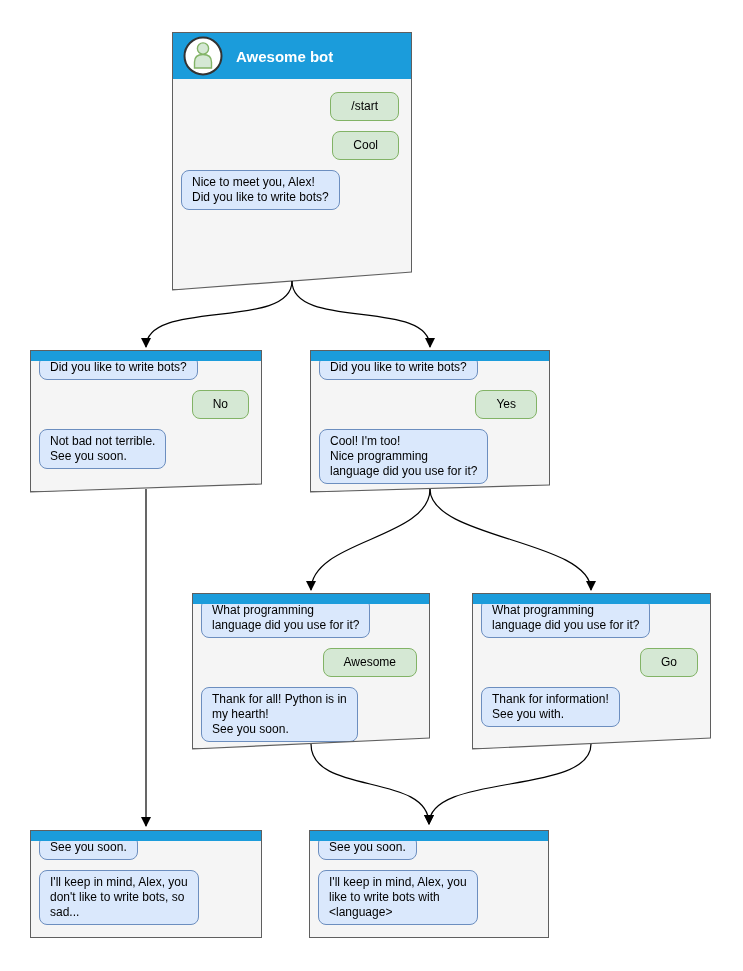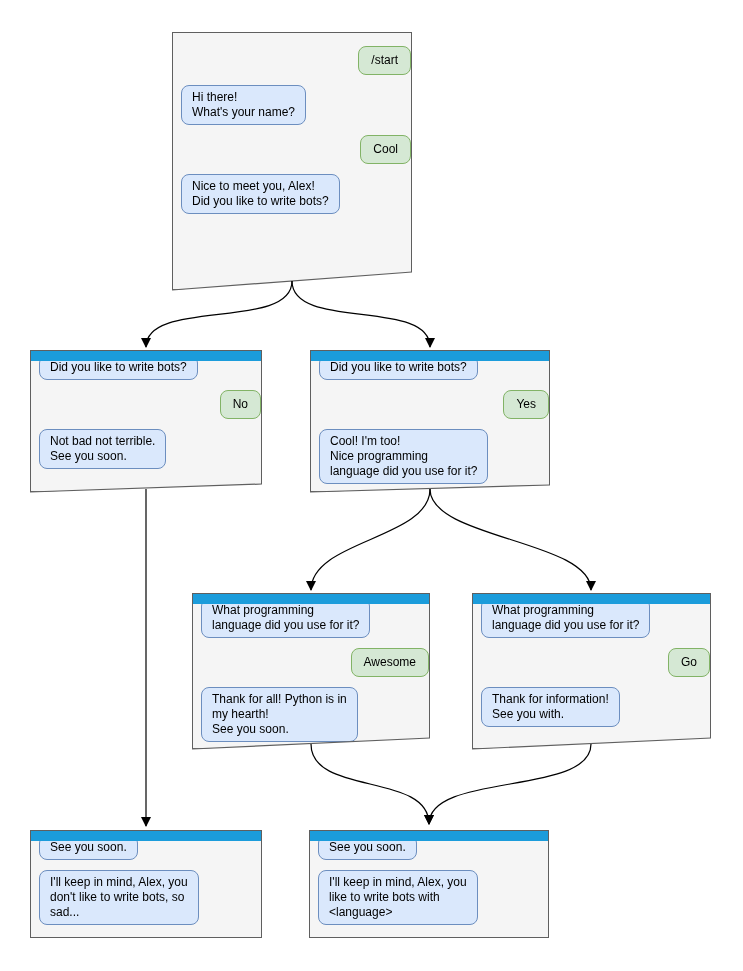--- a/index.html
+++ b/index.html
@@ -12,38 +12,46 @@
   .win-header{height:46px;background:var(--header-blue);display:flex;align-items:center;
               gap:13px;padding:0 10px;position:relative;z-index:2;}
   .win-title{color:#ffffff;font-weight:bold;font-size:15px;}
   .avatar{width:40px;height:40px;display:inline-flex;}
   .win-body{position:relative;z-index:1;display:flex;flex-direction:column;}
   .msg{border-radius:8px;font-size:12px;line-height:15px;white-space:pre-line;
        width:fit-content;max-width:86%;color:#000;}
   .msg.bot{background:var(--bot-fill);border:1px solid var(--bot-border);
            margin-left:8px;align-self:flex-start;padding:4px 10px;}
   .msg.user{background:var(--user-fill);border:1px solid var(--user-border);
-            margin-right:0;align-self:flex-end;padding:6px 12px;}
+            margin-right:12px;align-self:flex-end;padding:6px 20px;}
   .msg + .msg{margin-top:10px;}
   .msg.first{margin-top:-6px;}
   .msg.first-roomy{margin-top:13px;}
   #overlay{position:absolute;left:0;top:0;z-index:5;pointer-events:none;}
   #overlay path.conn{fill:none;stroke:var(--connector);stroke-width:1.2px;}
   #overlay path.edge{fill:none;stroke:var(--window-border);stroke-width:1.2px;}
 </style>
 </head>
 <body>
 
 <div id="canvas">
 
   <div class="win" style="left:172px;top:32px;width:240px;height:258px;--cut:18px;">
+    <div class="win-header">
+      <span class="avatar">
+        <svg viewBox="0 0 40 40" width="40" height="40">
+          <circle cx="20" cy="20" r="18.5" fill="#ffffff" stroke="#333333" stroke-width="2"></circle>
+          <path d="M11.5 32 L11.5 26 Q11.5 18.5 20 18.5 Q28.5 18.5 28.5 26 L28.5 32 Z" fill="#d5e8d4" stroke="#82b366" stroke-width="1.4"></path>
+          <circle cx="20" cy="12.5" r="5.6" fill="#d5e8d4" stroke="#82b366" stroke-width="1.4"></circle>
+        </svg>
+      </span>
+      <span class="win-title">Awesome bot</span>
+    </div>
     <div class="win-body">
       <div class="msg user first-roomy">/start</div>
-      <div class="msg bot">Hi there!
-What's your name?</div>
       <div class="msg user">Cool</div>
       <div class="msg bot">Nice to meet you, Alex!
 Did you like to write bots?</div>
     </div>
   </div>
 
   <div class="win" style="left:30px;top:350px;width:232px;height:142px;--cut:8px;">
     <div class="win-bar"></div>
     <div class="win-body">
       <div class="msg bot first">Did you like to write bots?</div>

